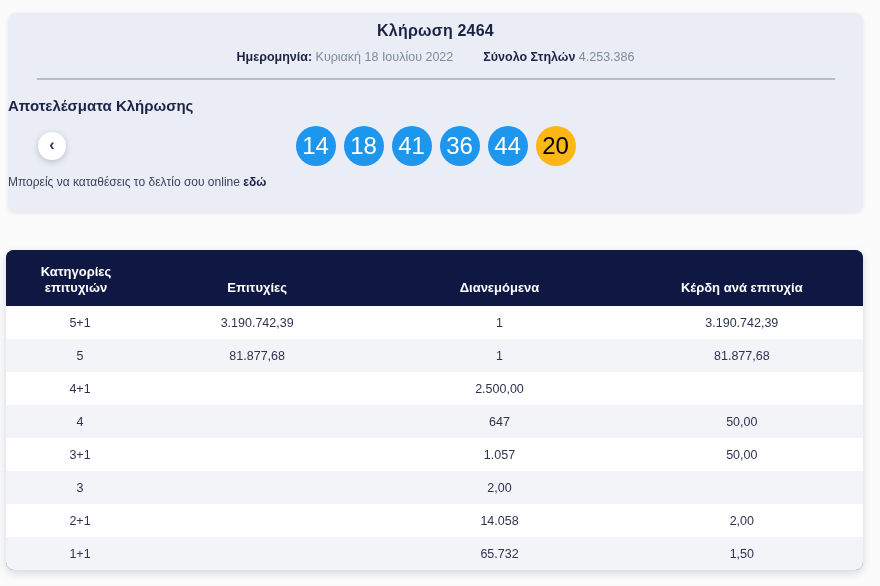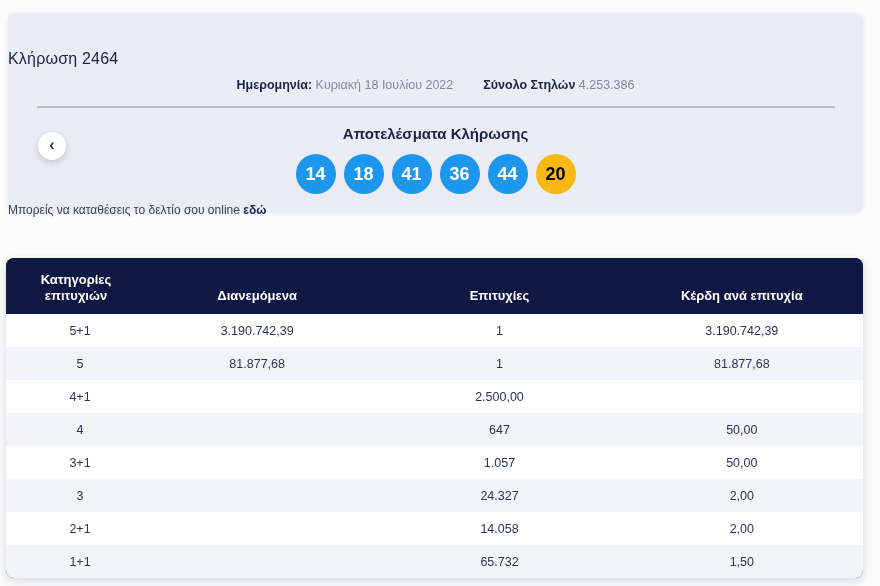--- a/index.html
+++ b/index.html
@@ -15,59 +15,58 @@
   .draw-card {
     position: absolute;
     left: 8px; top: 13px;
     width: 855px; height: 199px;
     background: #eaedf5;
     border-radius: 8px;
     box-shadow: 0 1px 4px rgba(20,30,60,0.10);
     padding-top: 8px;
   }
   .draw-title {
-    text-align: left;
-    font-size: 16px; font-weight: normal;
+    text-align: center;
+    font-size: 16px; font-weight: bold;
     color: #1b2346;
     line-height: 20px;
     letter-spacing: .2px;
-    margin-top: 28px;
   }
   .meta-row {
     margin-top: 8px;
     display: flex; justify-content: center; align-items: center;
     gap: 30px;
     font-size: 12.5px; line-height: 16px;
     color: #7f8a9b;
   }
   .meta-row b { color: #1b2346; font-weight: bold; }
   .meta-item { white-space: nowrap; }
   .divider {
     margin: 13px 28px 0 29px;
     border: none;
     border-top: 2px solid #b8bec8;
     height: 0;
   }
   .results-title {
     margin-top: 16px;
-    text-align: center;
+    text-align: left;
     font-size: 15px; font-weight: bold;
     color: #1b2346;
     line-height: 20px;
   }
   .numbers-row {
     margin-top: 10px;
     display: flex; justify-content: center; align-items: center;
     gap: 8px;
   }
   .ball {
     width: 40px; height: 40px;
     border-radius: 50%;
     display: flex; align-items: center; justify-content: center;
-    font-size: 18px; font-weight: bold;
+    font-size: 24px; font-weight: normal;
     letter-spacing: 0;
   }
   .ball.main  { background: var(--main-ball, #1d96ed); color: #ffffff; }
   .ball.bonus { background: var(--bonus-ball, #fbb714); color: #000000; }
   .note-row {
     margin-top: 8px;
     text-align: left;
     font-size: 12px; line-height: 16px;
     color: #3a425c;
   }
@@ -85,21 +84,21 @@
   }
   .back-btn .chev {
     font-size: 16px; line-height: 1;
     color: #2c3452; font-weight: bold;
     transform: translateY(-1px);
   }
 
   
   .results-table {
     position: absolute;
-    left: 6px; top: 258px;
+    left: 6px; top: 250px;
     width: 857px;
     border-radius: 8px;
     overflow: hidden;
     box-shadow: 0 3px 8px rgba(20,30,60,0.16);
     background: #0369a1;
   }
   .t-head {
     display: grid;
     grid-template-columns: 130px 1fr 1fr 1fr;
     background: var(--header-bg, #0e1843);
@@ -167,22 +166,22 @@
     </div>
 
     <button class="back-btn">
       <span class="chev">‹</span>
     </button>
   </section>
 
   <section class="results-table">
     <div class="t-head">
         <div class="th">Κατηγορίες επιτυχιών</div>
+        <div class="th">Επιτυχίες</div>
         <div class="th">Διανεμόμενα</div>
-        <div class="th">Επιτυχίες</div>
         <div class="th">Κέρδη ανά επιτυχία</div>
       </div>
     <div class="t-body">
         <div class="t-row">
     <div class="td">5+1</div>
     <div class="td">3.190.742,39</div>
     <div class="td">1</div>
     <div class="td">3.190.742,39</div>
   </div>
         <div class="t-row">
@@ -204,21 +203,20 @@
   </div>
         <div class="t-row">
     <div class="td">3+1</div>
     <div class="td"></div>
     <div class="td">1.057</div>
     <div class="td">50,00</div>
   </div>
         <div class="t-row">
     <div class="td">3</div>
     <div class="td"></div>
-    <div class="td">24.327</div>
     <div class="td">2,00</div>
   </div>
         <div class="t-row">
     <div class="td">2+1</div>
     <div class="td"></div>
     <div class="td">14.058</div>
     <div class="td">2,00</div>
   </div>
         <div class="t-row">
     <div class="td">1+1</div>

